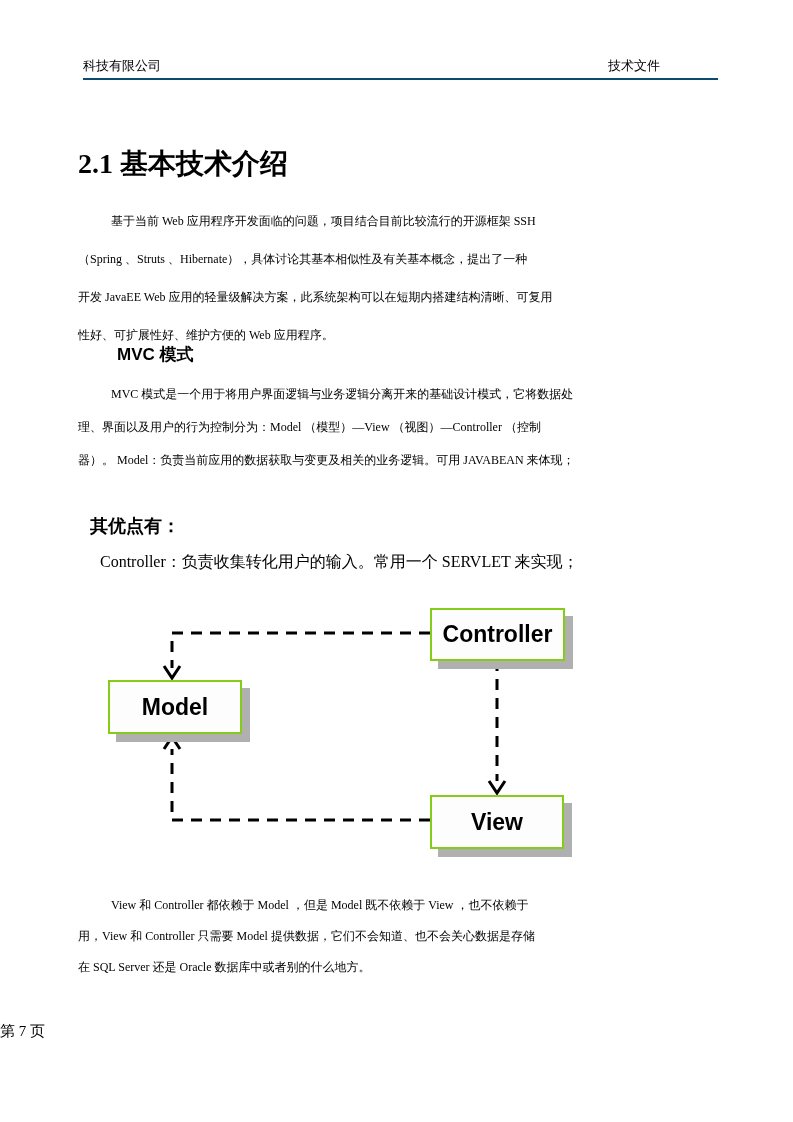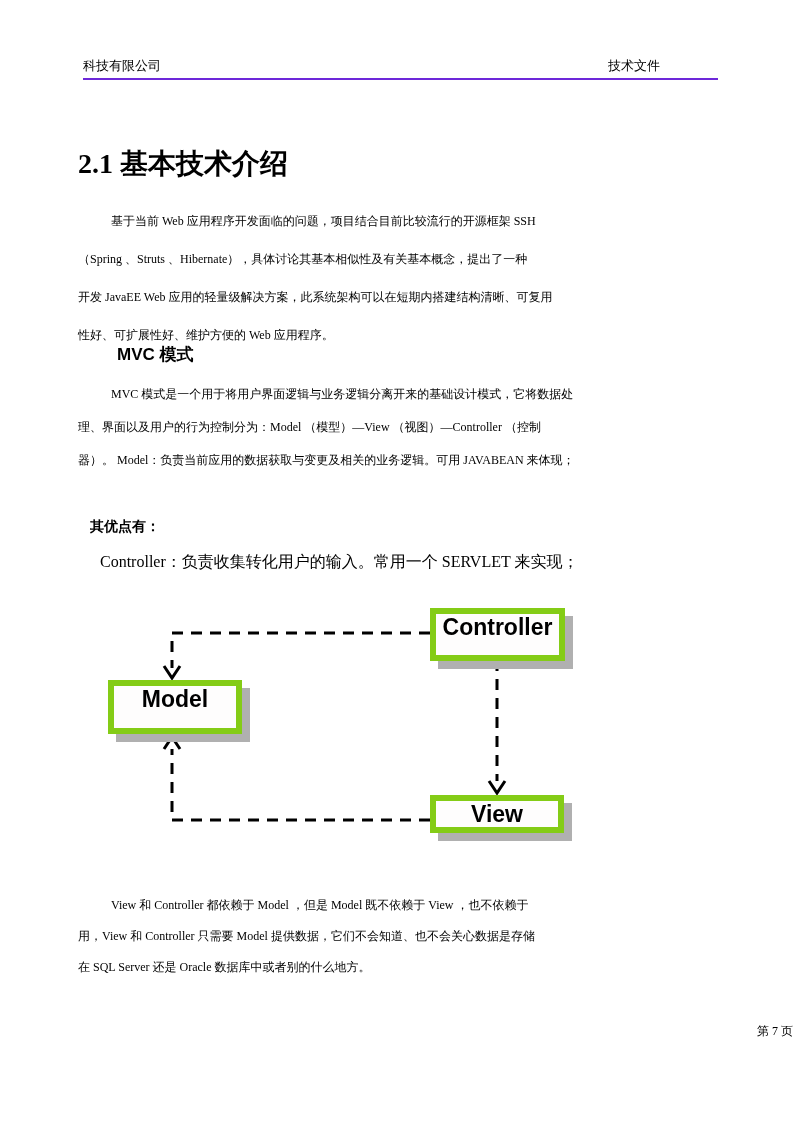--- a/index.html
+++ b/index.html
@@ -4,21 +4,21 @@
 <style>
   html,body { margin:0; padding:0; background:#fff; }
   .page {
     position:relative; width:793px; height:1122px; background:#ffffff;
     font-family:"Liberation Serif","DejaVu Serif",serif; color:#000;
     overflow:hidden;
   }
   
   .hdr {
     position:absolute; left:83px; top:58px; width:635px;
-    border-bottom:2px solid #6d28d9; padding-bottom:4px;
+    border-bottom:2px solid #0c4a6e; padding-bottom:4px;
     display:flex; justify-content:space-between;
     font-size:13px; line-height:16px;
   }
   .hdr .right { margin-right:58px;margin-left:46px; }
   
   .title {
     position:absolute; left:0; top:85px; width:100%;
     text-align:center; font-size:32px; line-height:38px;
     font-weight:bold; white-space:pre;
   }
@@ -32,44 +32,44 @@
   .para .line { white-space:nowrap; }
   #p1 { top:202px; } #p1 .line { line-height:38px; height:38px; }
   #p2 { top:378px; } #p2 .line { line-height:33px; height:33px; }
   #p3 { top:890px; } #p3 .line { line-height:31px; height:31px; }
   .ind { padding-left:33px; }
   .mvc-h {
     position:absolute; left:117px; top:344px; font-size:17px; line-height:22px;
     font-weight:bold; font-family:"Liberation Sans","DejaVu Sans",sans-serif;
   }
   .adv-h {
-    position:absolute; left:90px; top:515px; font-size:14px; line-height:22px;
+    position:absolute; left:90px; top:515px; font-size:18px; line-height:22px;
     font-weight:bold; font-family:"Liberation Sans","DejaVu Sans",sans-serif;
   }
   .ctrl-line {
     position:absolute; left:78px; top:551px; padding-left:22px;
     font-size:16px; line-height:22px; white-space:nowrap;
   }
   
   .dbox {
     position:absolute; box-sizing:border-box;
-    border:6px solid #84cc16; background:#fefdfd;
+    border:2px solid #84cc16; background:#fefdfd;
     box-shadow:8px 8px 0 #b0b0b0;
-    display:flex; justify-content:center;
+    display:flex; align-items:center; justify-content:center;
     font-family:"Liberation Sans","DejaVu Sans",sans-serif;
     font-weight:bold; font-size:23px;
   }
   #box-controller { left:430px; top:608px; width:135px; height:53px; }
   #box-model      { left:108px; top:680px; width:134px; height:54px; }
-  #box-view       { left:430px; top:795px; width:134px; height:38px; }
+  #box-view       { left:430px; top:795px; width:134px; height:54px; }
   .connectors { position:absolute; left:100px; top:600px; }
   
   .footer {
     position:absolute; left:0; top:1023px; width:100%;
-    text-align:right; font-size:12px; line-height:17px;
+    text-align:left; font-size:15px; line-height:17px;
   }
 </style>
 </head>
 <body>
 
 <div class="page">
 
   <div class="hdr">
     <span>科技有限公司</span>
     <span class="right">技术文件</span>

